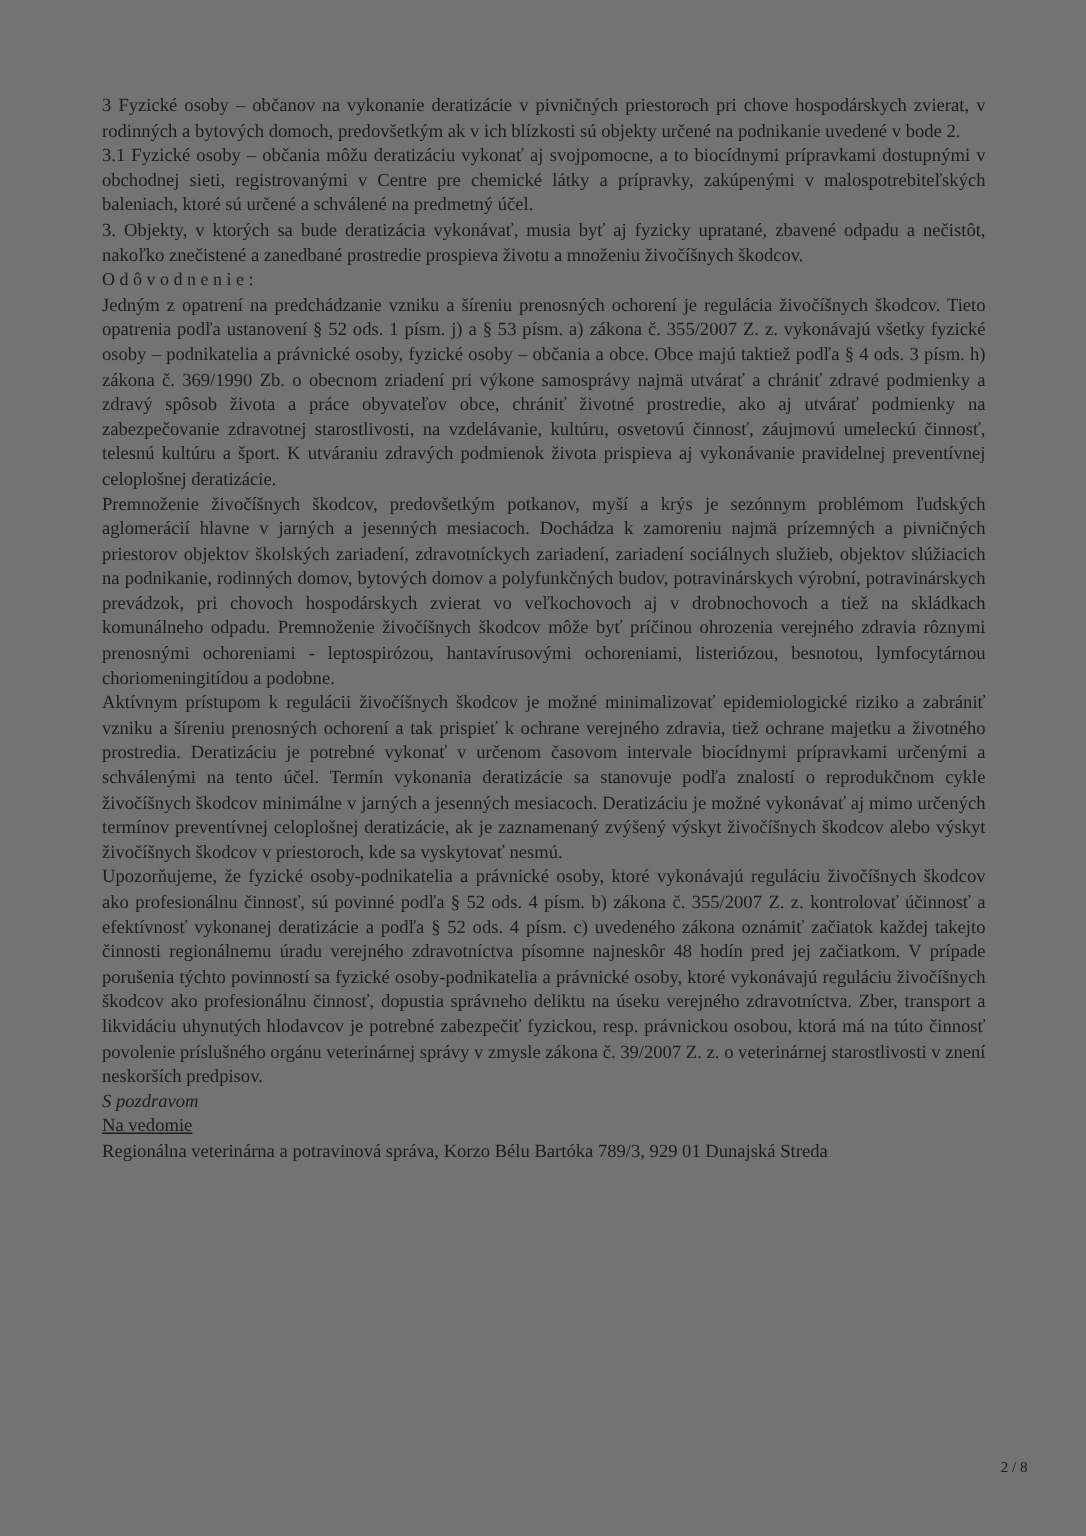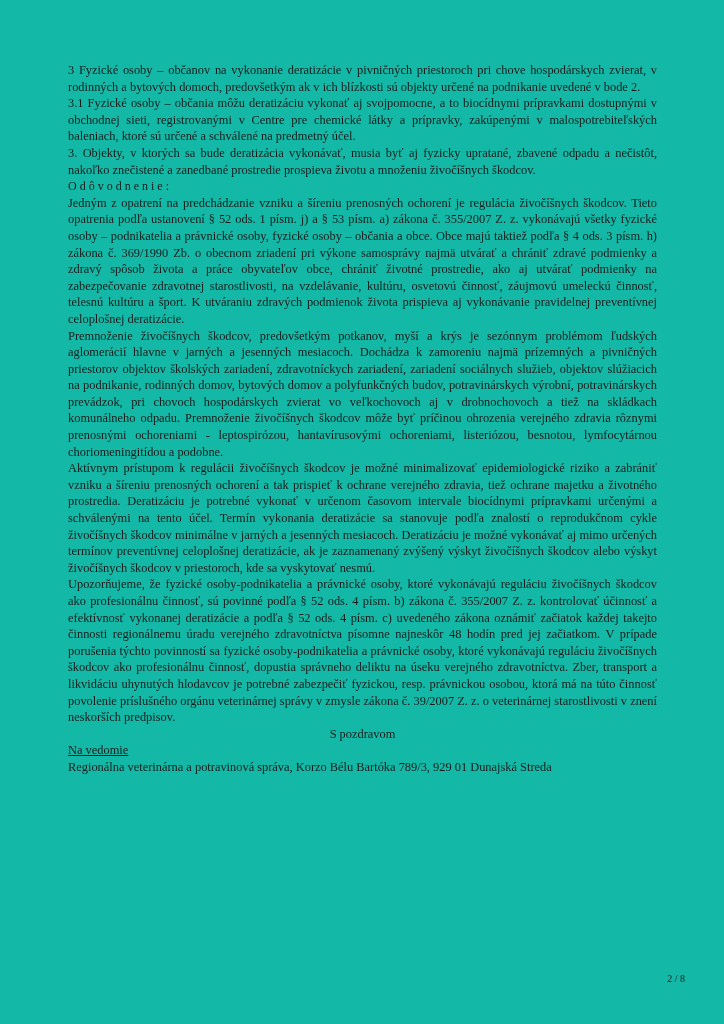--- a/index.html
+++ b/index.html
@@ -4,21 +4,21 @@
 <style>
   html, body {
     margin: 0;
     padding: 0;
     background: #ffffff;
   }
   .sheet {
     position: relative;
     width: 724px;
     height: 1024px;
-    background: #14b8a6;
+    background: #737373;
     overflow: hidden;
     font-family: "Liberation Serif", "DejaVu Serif", serif;
     color: #1c1c1c;
   }
   .text-block {
     position: absolute;
     left: 68px;
     top: 62px;
     width: 589px;
     font-size: 12.4px;
@@ -41,21 +41,22 @@
     text-align: left;
   }
   .reason-first {
     margin-bottom: 14px;
   }
   .reason-block p {
     margin: 0;
   }
   .closing {
     margin-top: 19px;
-    text-align: center;
+    text-align: left;
+    font-style: italic;
   }
   .cc-heading {
     margin-top: 32px;
     text-decoration: underline;
     text-align: left;
   }
   .cc-line1 {
     margin-top: 5px;
     text-align: left;
   }

